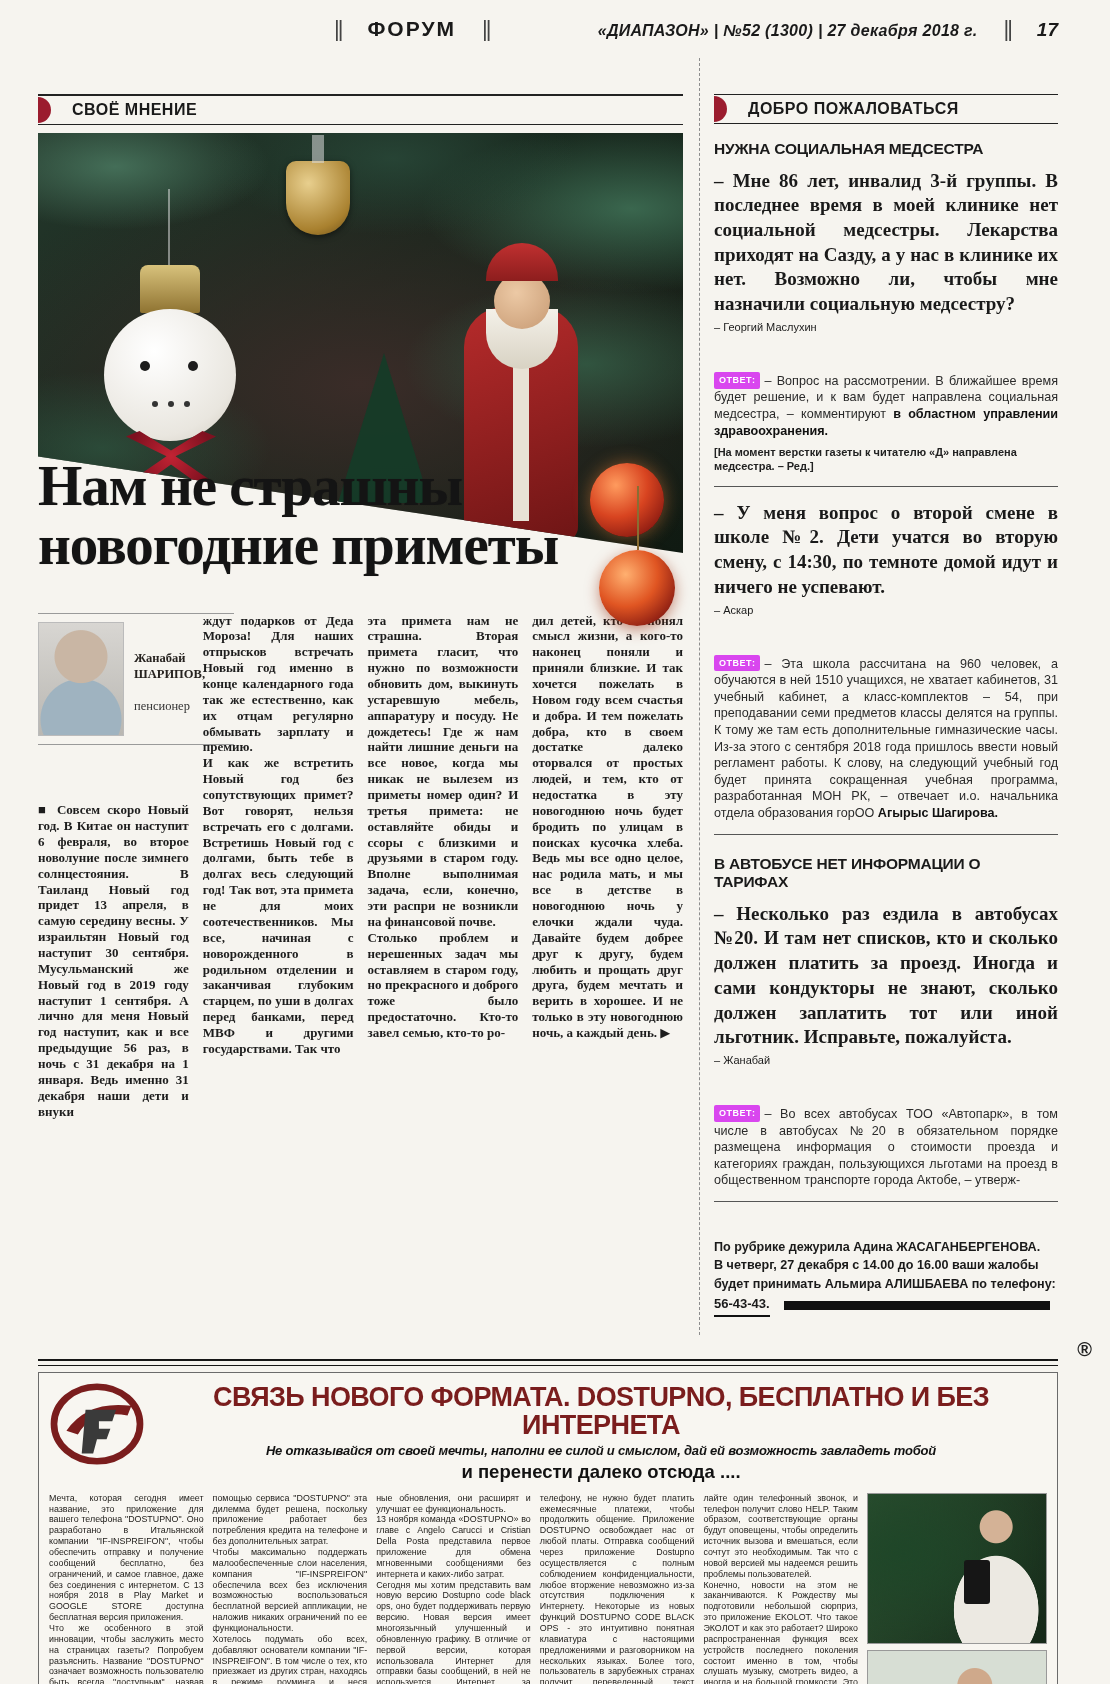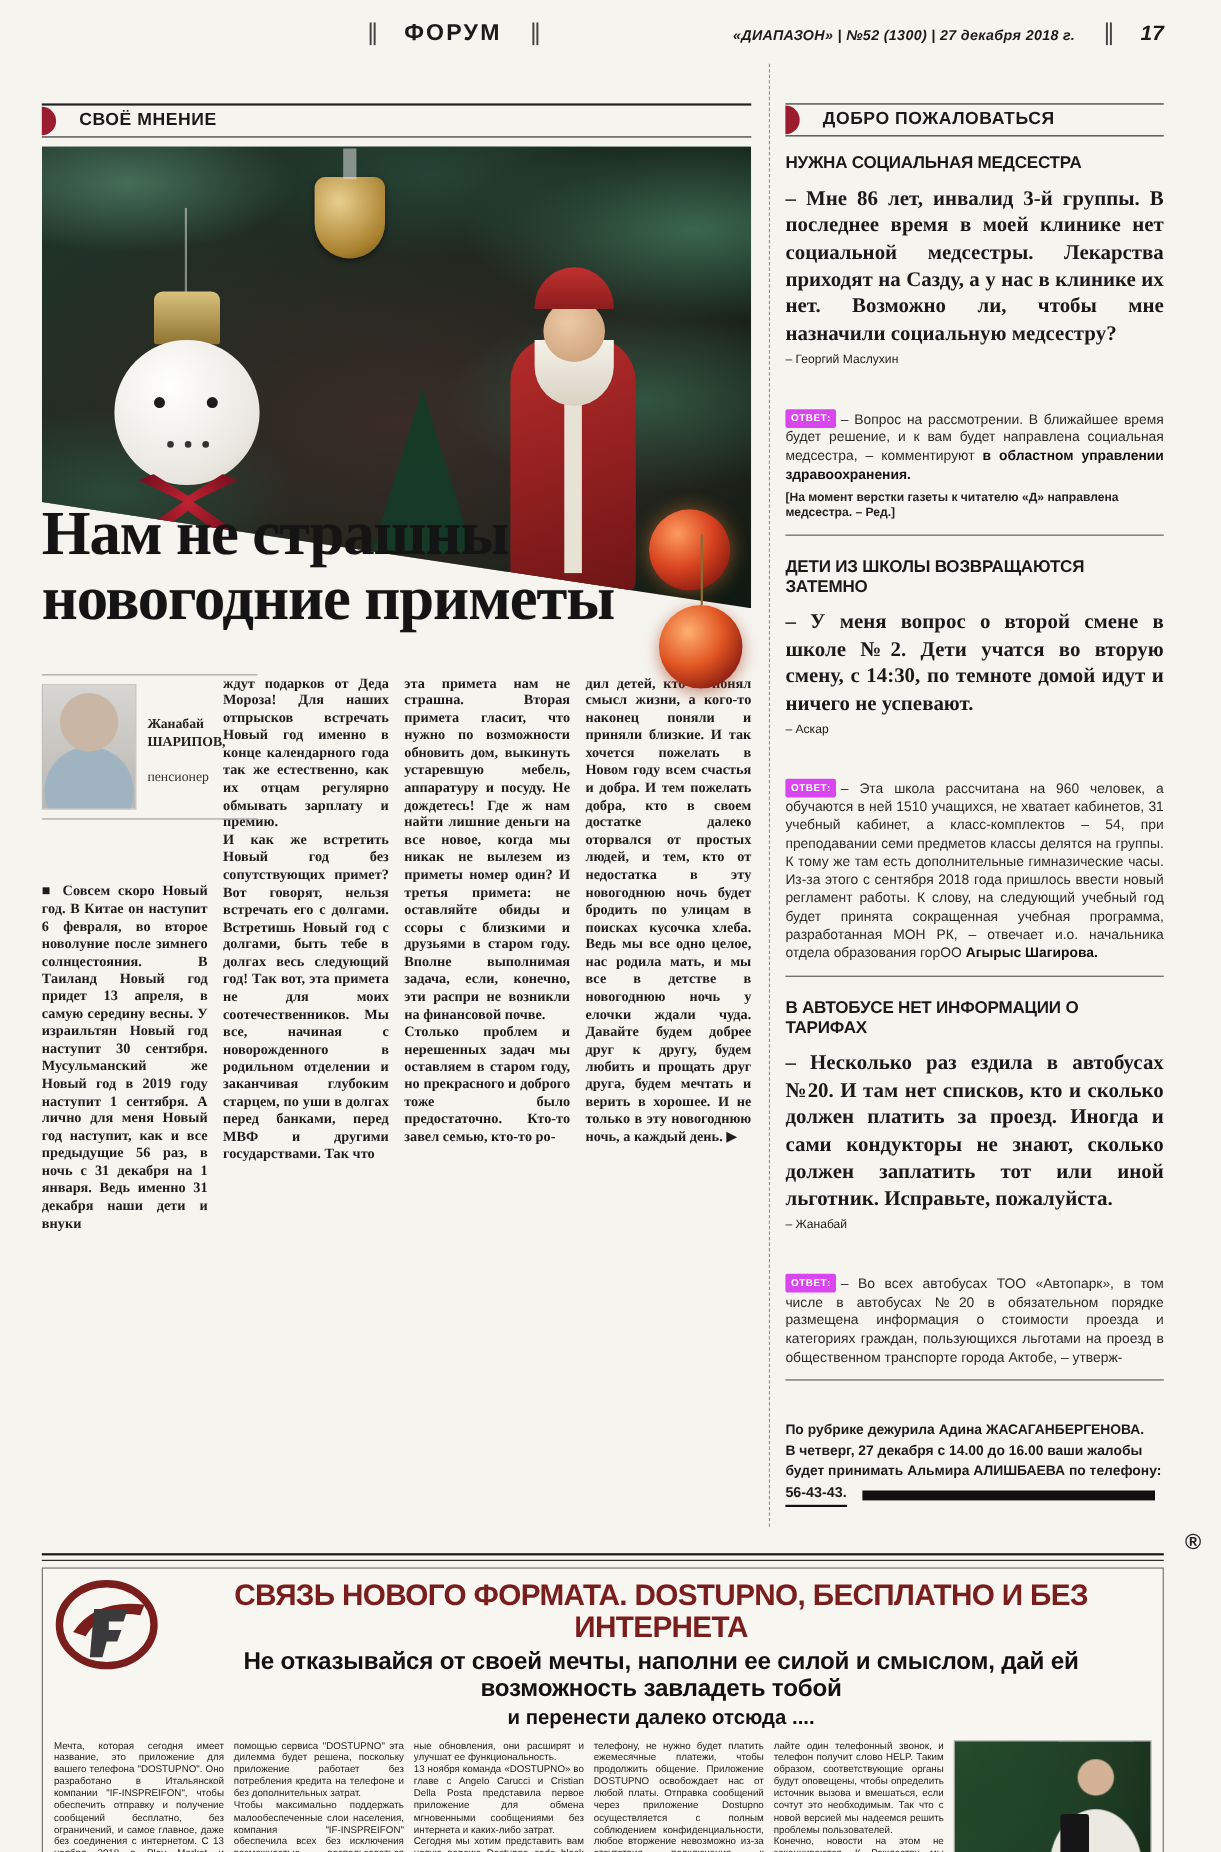--- a/index.html
+++ b/index.html
@@ -10,21 +10,21 @@
     position:relative;
   }
   .page{padding:16px 52px 0 38px;}
 
   
   .hdr{display:flex;align-items:baseline;font-weight:bold;}
   .hdr-spacer{flex:0 0 270px;}
   .bars{font-size:22px;font-weight:400;color:#444;letter-spacing:-2px;margin:0 26px;}
   .hdr-section{font-size:21px;letter-spacing:2px;}
   .hdr-right{margin-left:auto;display:flex;align-items:baseline;}
-  .issue-info{font-size:13px;font-style:italic;letter-spacing:.3px;}
+  .issue-info{font-size:16px;font-style:italic;letter-spacing:.3px;}
   .page-num{font-size:19px;font-style:italic;}
 
   
   .main{display:flex;gap:16px;margin-top:16px;align-items:flex-start;}
   .left-col{width:645px;position:relative;}
   .right-col{flex:1;border-left:1px dashed #8d8d8d;padding-left:14px;position:relative;min-height:980px;}
 
   
   .kicker{position:relative;border-top:2px solid #222;border-bottom:1.5px solid #222;
     padding:5px 0 5px 34px;font-weight:bold;font-size:16px;letter-spacing:.5px;margin-top:36px;}
@@ -129,21 +129,21 @@
   .black-bar{flex:1;height:9px;background:#101010;margin-right:8px;}
   .reg-mark{position:absolute;right:-34px;bottom:-26px;font-size:20px;font-weight:700;color:#222;}
 
   
   .ad-rule{margin:24px 0 6px;border-top:2.5px solid #171717;border-bottom:1.2px solid #171717;height:4px;}
   .ad{border:1px solid #6b6b6b;padding:8px 10px 10px;position:relative;background:#f8f6f1;}
   .ad-head{display:flex;align-items:flex-start;gap:10px;}
   .ad-logo{flex:0 0 96px;height:86px;}
   .ad-head-text{flex:1;text-align:center;}
   .ad-headline{margin:2px 0 4px;color:#7a1d1d;font-size:27px;font-weight:800;letter-spacing:-.6px;line-height:1.05;}
-  .ad-sub{margin:0;font-size:22px;font-weight:800;letter-spacing:-.2px;line-height:1.15;color:#121212;}
+  .ad-sub{margin:0;font-size:13px;font-weight:800;letter-spacing:-.2px;line-height:1.15;color:#121212;font-style:italic;}
   .ad-sub2{margin:2px 0 0;font-size:18.5px;font-weight:800;color:#121212;}
   .ad-body{display:flex;gap:9px;margin-top:10px;height:352px;overflow:hidden;}
   .ad-col{flex:1;min-width:0;font-size:8.9px;line-height:1.22;text-align:justify;
     white-space:pre-line;color:#23211e;font-weight:500;}
   .ad-photos{flex:0 0 178px;display:flex;flex-direction:column;gap:6px;}
   .ad-photo{width:178px;position:relative;overflow:hidden;border:1px solid #999;}
   .ad-photo.top{height:158px;
     background:
       radial-gradient(circle at 72% 22%, #d4b296 0 16px, transparent 17px),
       radial-gradient(ellipse 70px 90px at 72% 78%, #ece9e2 0 60%, transparent 61%),
@@ -247,21 +247,20 @@
         <p class="question">– Мне 86 лет, инвалид 3-й группы. В последнее время в моей клинике нет социальной медсестры. Лекарства приходят на Сазду, а у нас в клинике их нет. Возможно ли, чтобы мне назначили социальную медсестру?</p>
         <div class="asker">– Георгий Маслухин</div>
         <p class="answer">
           <span class="ans-badge">ОТВЕТ:</span><span>– Вопрос на рассмотрении. В ближайшее время будет решение, и к вам будет направлена социальная медсестра, – комментируют </span><span class="ans-bold">в областном управлении здравоохранения.</span>
         </p>
         <p class="note">[На момент верстки газеты к читателю «Д» направлена медсестра. – Ред.]</p>
         <hr class="sep">
       </section>
 
       <section class="qa">
-        <h3>ДЕТИ ИЗ ШКОЛЫ ВОЗВРАЩАЮТСЯ ЗАТЕМНО</h3>
         <p class="question">– У меня вопрос о второй смене в школе №2. Дети учатся во вторую смену, с 14:30, по темноте домой идут и ничего не успевают.</p>
         <div class="asker">– Аскар</div>
         <p class="answer">
           <span class="ans-badge">ОТВЕТ:</span><span>– Эта школа рассчитана на 960 человек, а обучаются в ней 1510 учащихся, не хватает кабинетов, 31 учебный кабинет, а класс-комплектов – 54, при преподавании семи предметов классы делятся на группы. К тому же там есть дополнительные гимназические часы. Из-за этого с сентября 2018 года пришлось ввести новый регламент работы. К слову, на следующий учебный год будет принята сокращенная учебная программа, разработанная МОН РК, – отвечает и.о. начальника отдела образования горОО </span><span class="ans-bold">Агырыс Шагирова.</span>
         </p>
 
         <hr class="sep">
       </section>
 
       <section class="qa">

